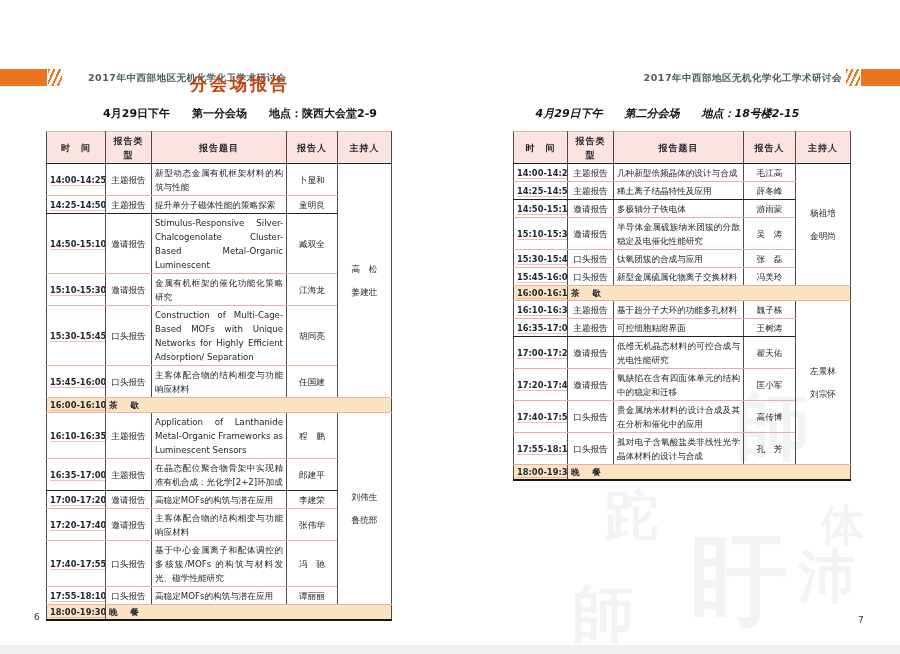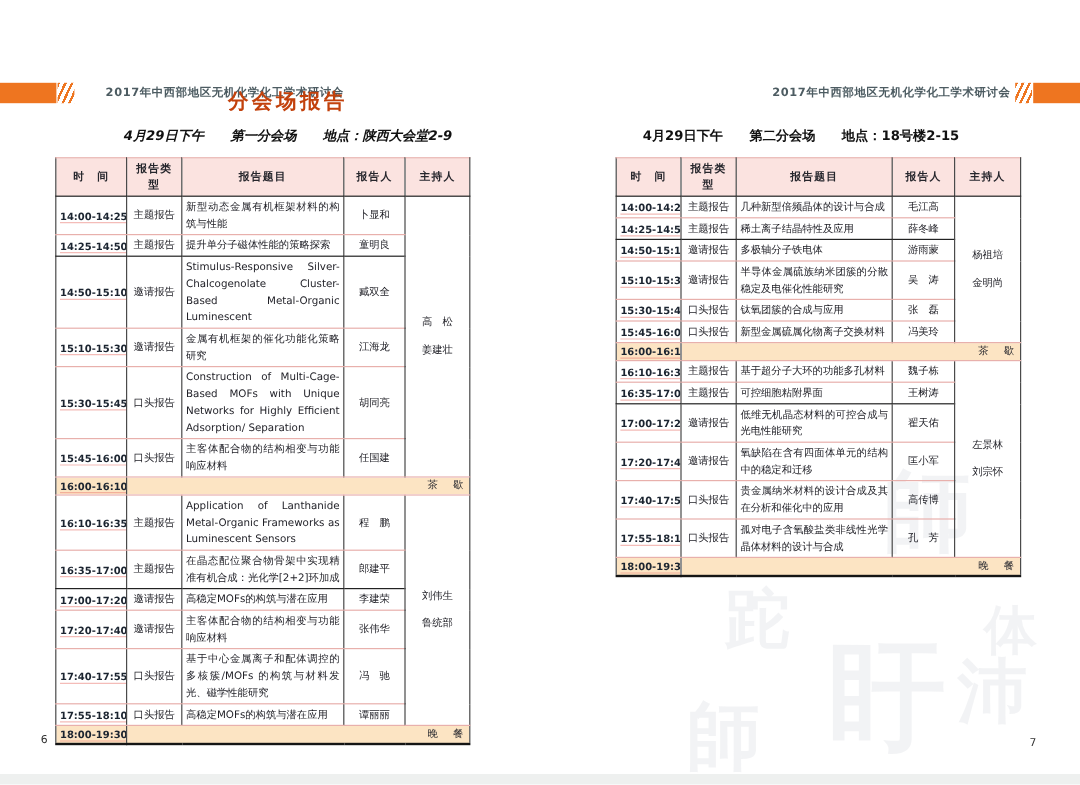--- a/index.html
+++ b/index.html
@@ -18,22 +18,22 @@
   .conf-title{position:absolute;top:0;height:17px;line-height:17px;
               font-size:9.5px;font-weight:bold;color:#4d5c62;letter-spacing:.5px;white-space:nowrap;}
   .conf-left{left:88px;}
   .conf-right{right:58px;}
 
   
   .section-title{position:absolute;top:73px;left:30px;width:420px;text-align:center;
                  font-size:17px;font-weight:bold;color:#c2410c;letter-spacing:3px;}
   .session-line{position:absolute;top:106px;font-size:11px;font-weight:bold;color:#111;
                 text-align:center;white-space:nowrap;}
-  .session-left{left:30px;width:420px;font-style:italic;}
-  .session-right{left:495px;width:345px;}
+  .session-left{left:30px;width:420px;}
+  .session-right{left:495px;width:345px;font-style:italic;}
 
   
   table.sched{position:absolute;top:131px;border-collapse:collapse;table-layout:fixed;
               font-size:8.6px;line-height:14px;color:#1d1d24;z-index:2;
               border:1.5px solid #151515;border-bottom-width:2px;background:transparent;}
   #table-left{left:46px;width:345px;}
   #table-right{left:513px;width:337px;}
   .sched th,.sched td{border-left:1px solid #4a4a4a;border-right:1px solid #4a4a4a;
                       border-top:1px solid #e8b0ac;border-bottom:1px solid #e8b0ac;
                       padding:1.5px 3px;overflow:hidden;}
@@ -42,21 +42,21 @@
   .sched tr.sep td{border-bottom:1.5px solid #222;}
   .sched td.t-time{text-align:center;font-weight:bold;font-size:8.3px;white-space:nowrap;
                    color:#1b2430;letter-spacing:0;}
   .sched td.t-time i{font-style:normal;border-bottom:1px solid rgba(233,122,114,.5);}
   .sched td.t-type{text-align:center;}
   .sched td.t-title{text-align:justify;text-align-last:left;margin-left:40px;}
   .sched td.t-speaker{text-align:center;}
   .sched td.host{vertical-align:middle;text-align:center;}
   .sched td.host div{margin:9px 0;}
   .sched tr.brk td{background:#fce4c3;border-top:1.5px solid #222;line-height:12px;padding:1px 3px;}
-  .sched tr.brk td.brk-label{text-align:right;font-weight:normal;letter-spacing:2px;color:#2a2a30;}
+  .sched tr.brk td.brk-label{text-align:left;font-weight:bold;letter-spacing:2px;color:#2a2a30;}
 
   
   .watermark{position:absolute;inset:0;z-index:1;pointer-events:none;}
   .wm{position:absolute;font-family:"DejaVu Serif","Liberation Serif",serif;
       color:#6a7386;opacity:.08;font-weight:bold;}
 
   
   .page-num{position:absolute;font-size:9px;color:#333;}
   .pn-left{left:34px;top:612px;}
   .pn-right{left:858px;top:615px;}

